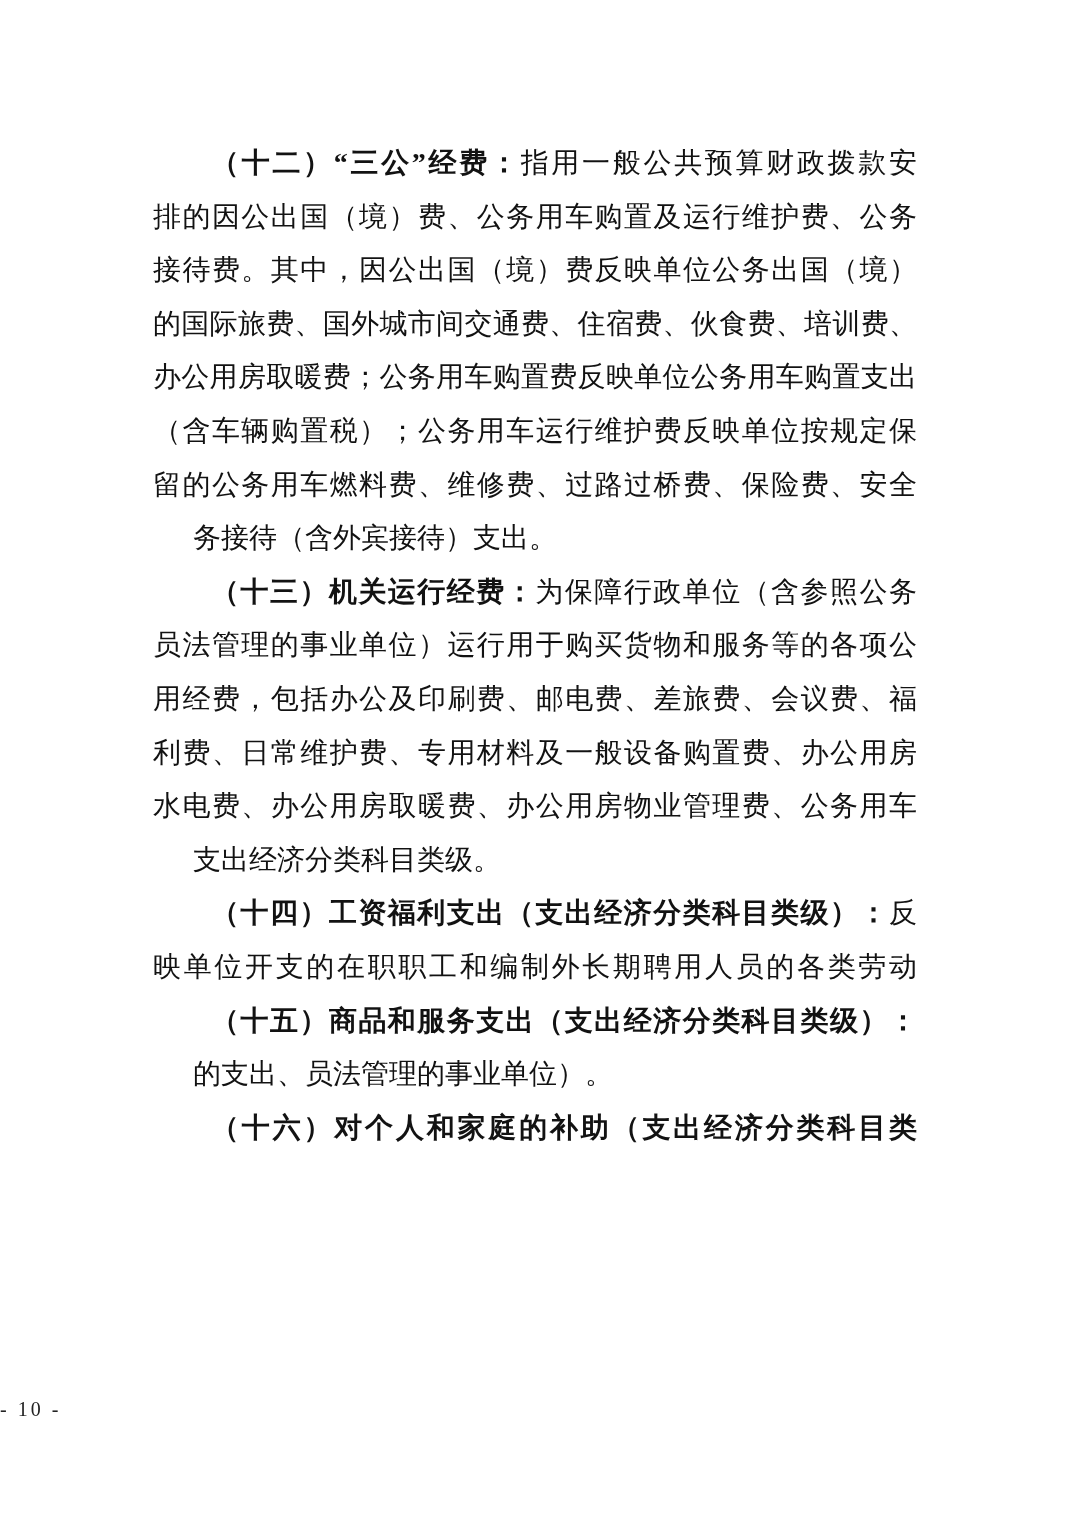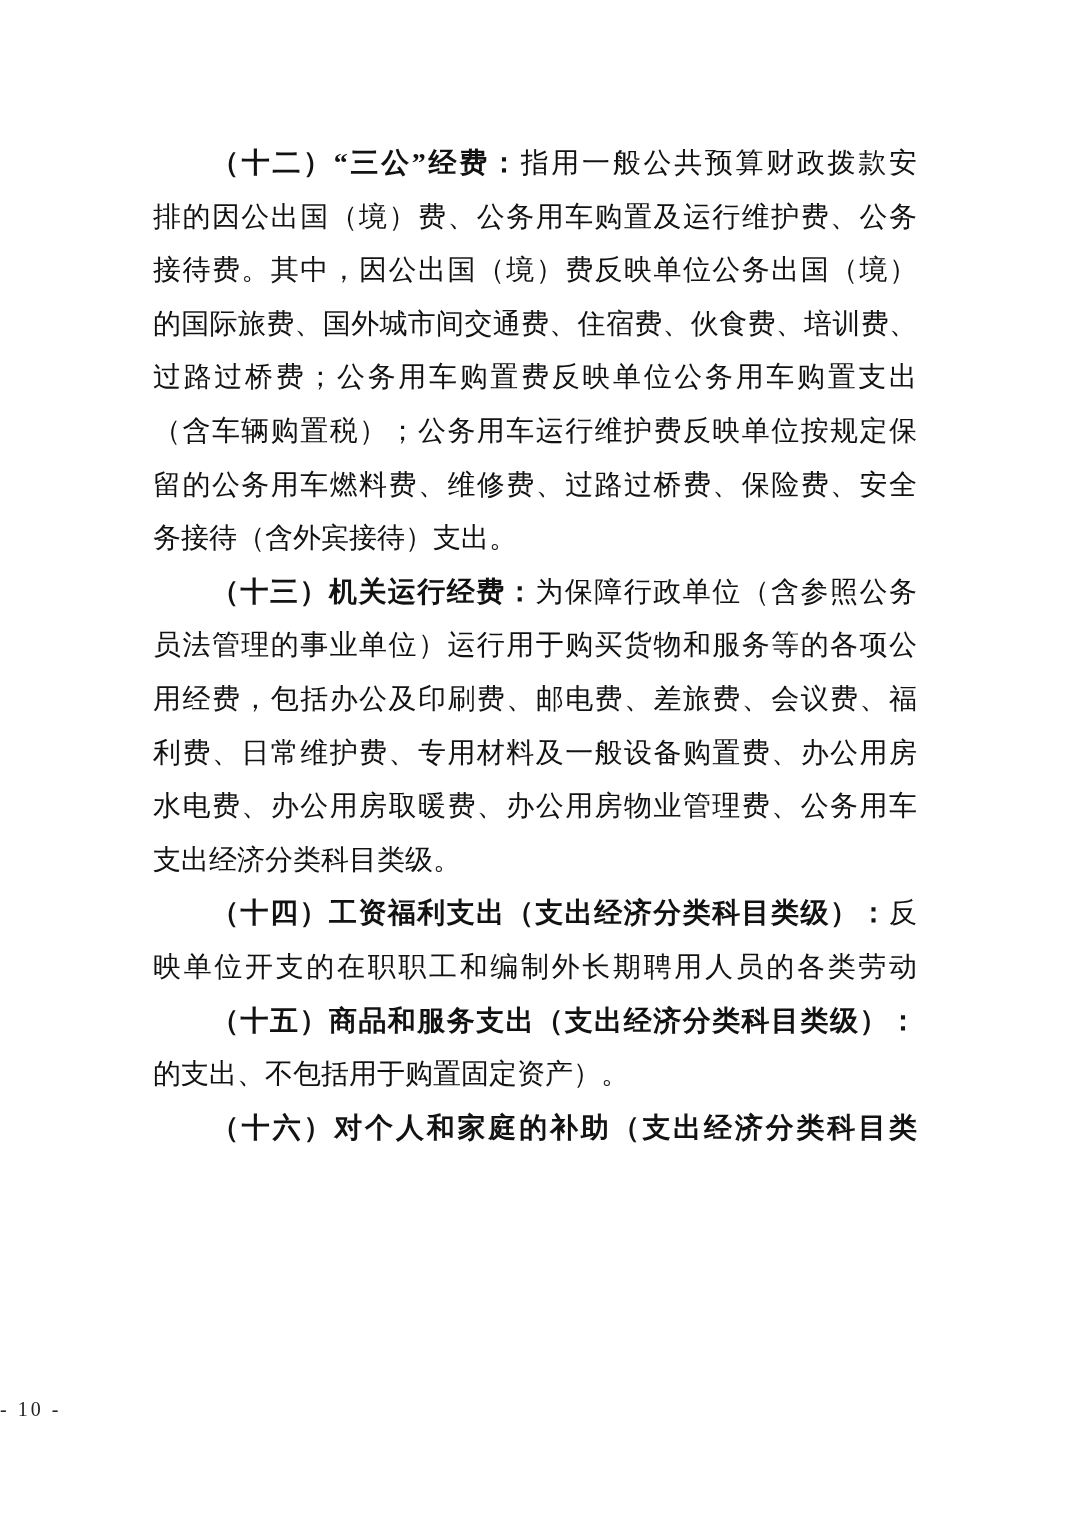--- a/index.html
+++ b/index.html
@@ -25,20 +25,21 @@
     font-size: 28px;
     line-height: 53.6px;
     height: 53.6px;
     text-align: justify;
     text-align-last: justify;
     color: #121212;
     letter-spacing: 0;
   }
   .line.pend {
     text-align-last: left;
+    margin-left: 40px;
   }
   .line.indent {
     text-indent: 58px;
   }
   .kai {
     font-weight: 700;
   }
   .footer {
     position: absolute;
     top: 1398px;
@@ -57,21 +58,21 @@
   <div class="content">
 
     <div class="line indent"><span class="kai">（十二）“三公”经费：</span><span>指用一般公共预算财政拨款安</span></div>
 
     <div class="line"><span>排的因公出国（境）费、公务用车购置及运行维护费、公务</span></div>
 
     <div class="line"><span>接待费。其中，因公出国（境）费反映单位公务出国（境）</span></div>
 
     <div class="line"><span>的国际旅费、国外城市间交通费、住宿费、伙食费、培训费、</span></div>
 
-    <div class="line"><span>过路过桥费；公务用车购置费反映单位公务用车购置支出</span></div>
+    <div class="line"><span>办公用房取暖费；公务用车购置费反映单位公务用车购置支出</span></div>
 
     <div class="line"><span>（含车辆购置税）；公务用车运行维护费反映单位按规定保</span></div>
 
     <div class="line"><span>留的公务用车燃料费、维修费、过路过桥费、保险费、安全</span></div>
 
 
     <div class="line pend"><span>务接待（含外宾接待）支出。</span></div>
 
     <div class="line indent"><span class="kai">（十三）机关运行经费：</span><span>为保障行政单位（含参照公务</span></div>
 
@@ -86,21 +87,21 @@
     <div class="line pend"><span>支出经济分类科目类级。</span></div>
 
     <div class="line indent"><span class="kai">（十四）工资福利支出（支出经济分类科目类级）：</span><span>反</span></div>
 
     <div class="line"><span>映单位开支的在职职工和编制外长期聘用人员的各类劳动</span></div>
 
 
     <div class="line indent"><span class="kai">（十五）商品和服务支出（支出经济分类科目类级）：</span></div>
 
 
-    <div class="line pend"><span>的支出、不包括用于购置固定资产）。</span></div>
+    <div class="line pend"><span>的支出、员法管理的事业单位）。</span></div>
 
     <div class="line indent"><span class="kai">（十六）对个人和家庭的补助（支出经济分类科目类</span></div>
 
 
   </div>
 
   <div class="footer">- 10 -</div>
 </div>
 
 </body></html>

